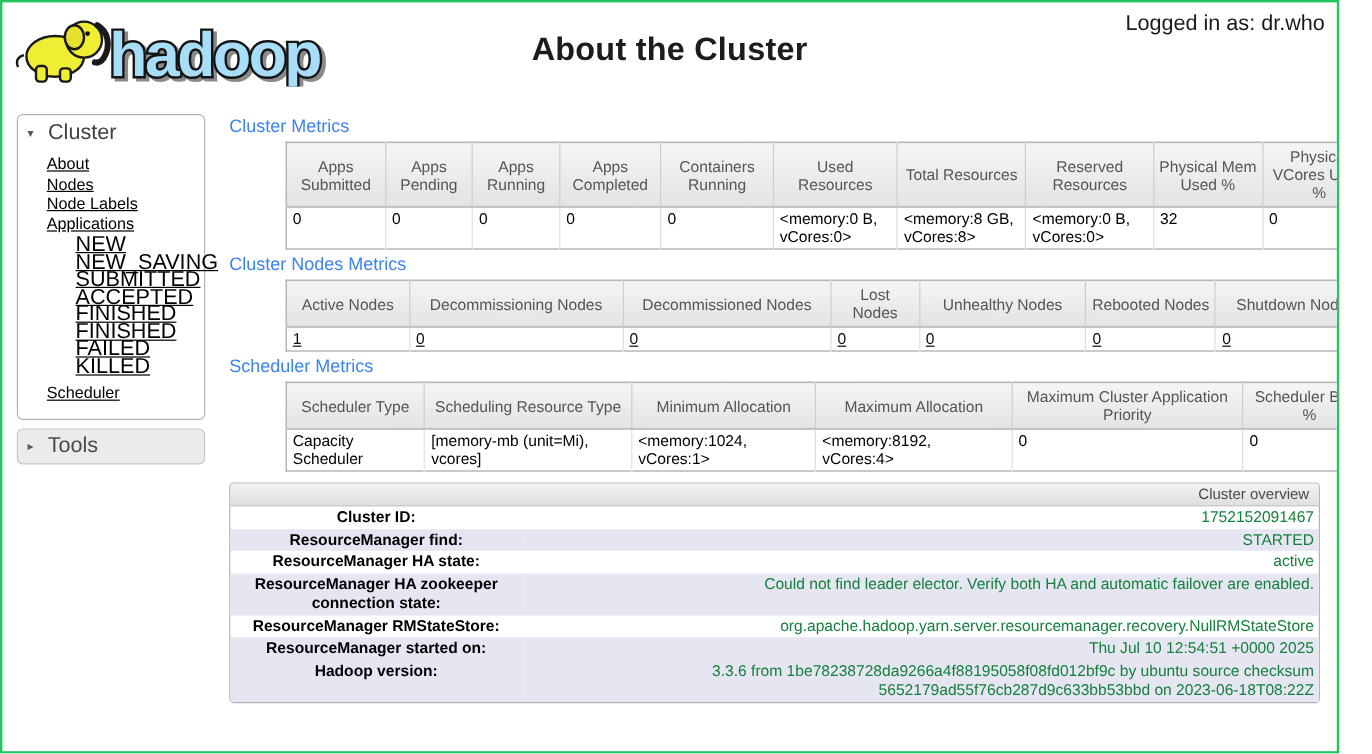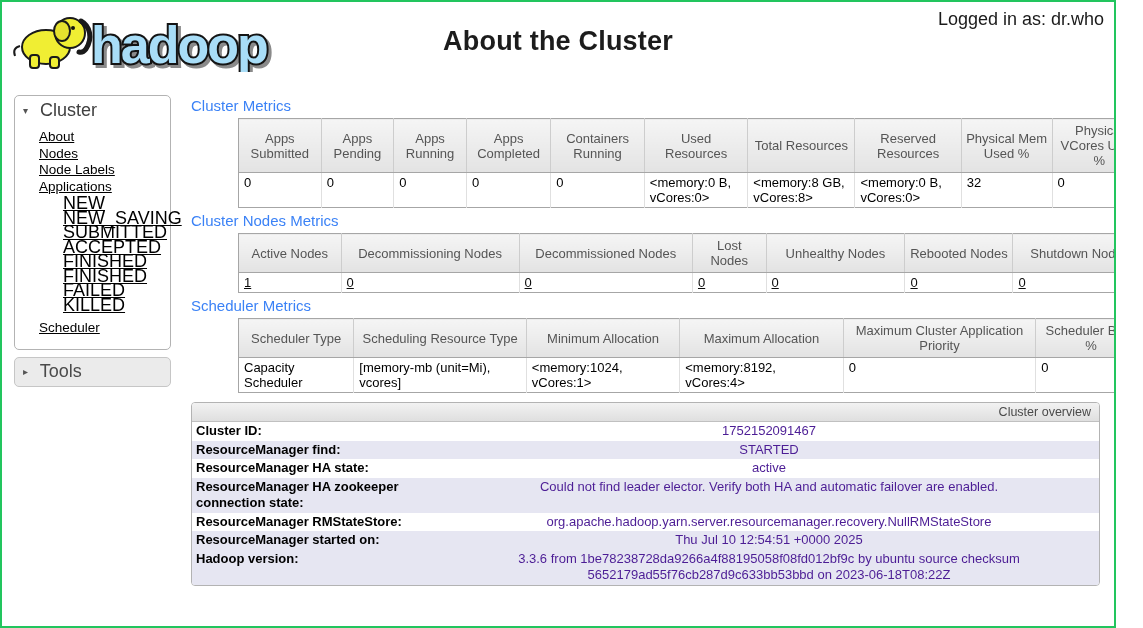--- a/index.html
+++ b/index.html
@@ -102,25 +102,25 @@
   }
   .overview-header {
     background: linear-gradient(#f2f2f2, #dfdfdf);
     border-bottom: 1px solid #c0c0c0;
     font-size: 12.5px; color: #4a4a4a;
     text-align: right; padding: 2px 8px;
   }
   table.overview { width: 100%; border-collapse: collapse; font-size: 13px; }
   table.overview tr.striped { background: #e6e6f2; }
   table.overview th {
-    width: 245px; text-align: left; font-weight: bold; color: #000;
+    width: 245px; text-align: center; font-weight: bold; color: #000;
     padding: 1px 6px 1px 4px; vertical-align: top; line-height: 16.5px;
   }
   table.overview td {
-    text-align: center; padding: 1px 4px 1px 6px; color: #4c1d95;
+    text-align: right; padding: 1px 4px 1px 6px; color: #15803d;
     vertical-align: top; line-height: 16.5px;
   }
 </style>
 </head>
 <body>
 
 <div class="page">
 
   <div class="header">
     <div class="logo">

